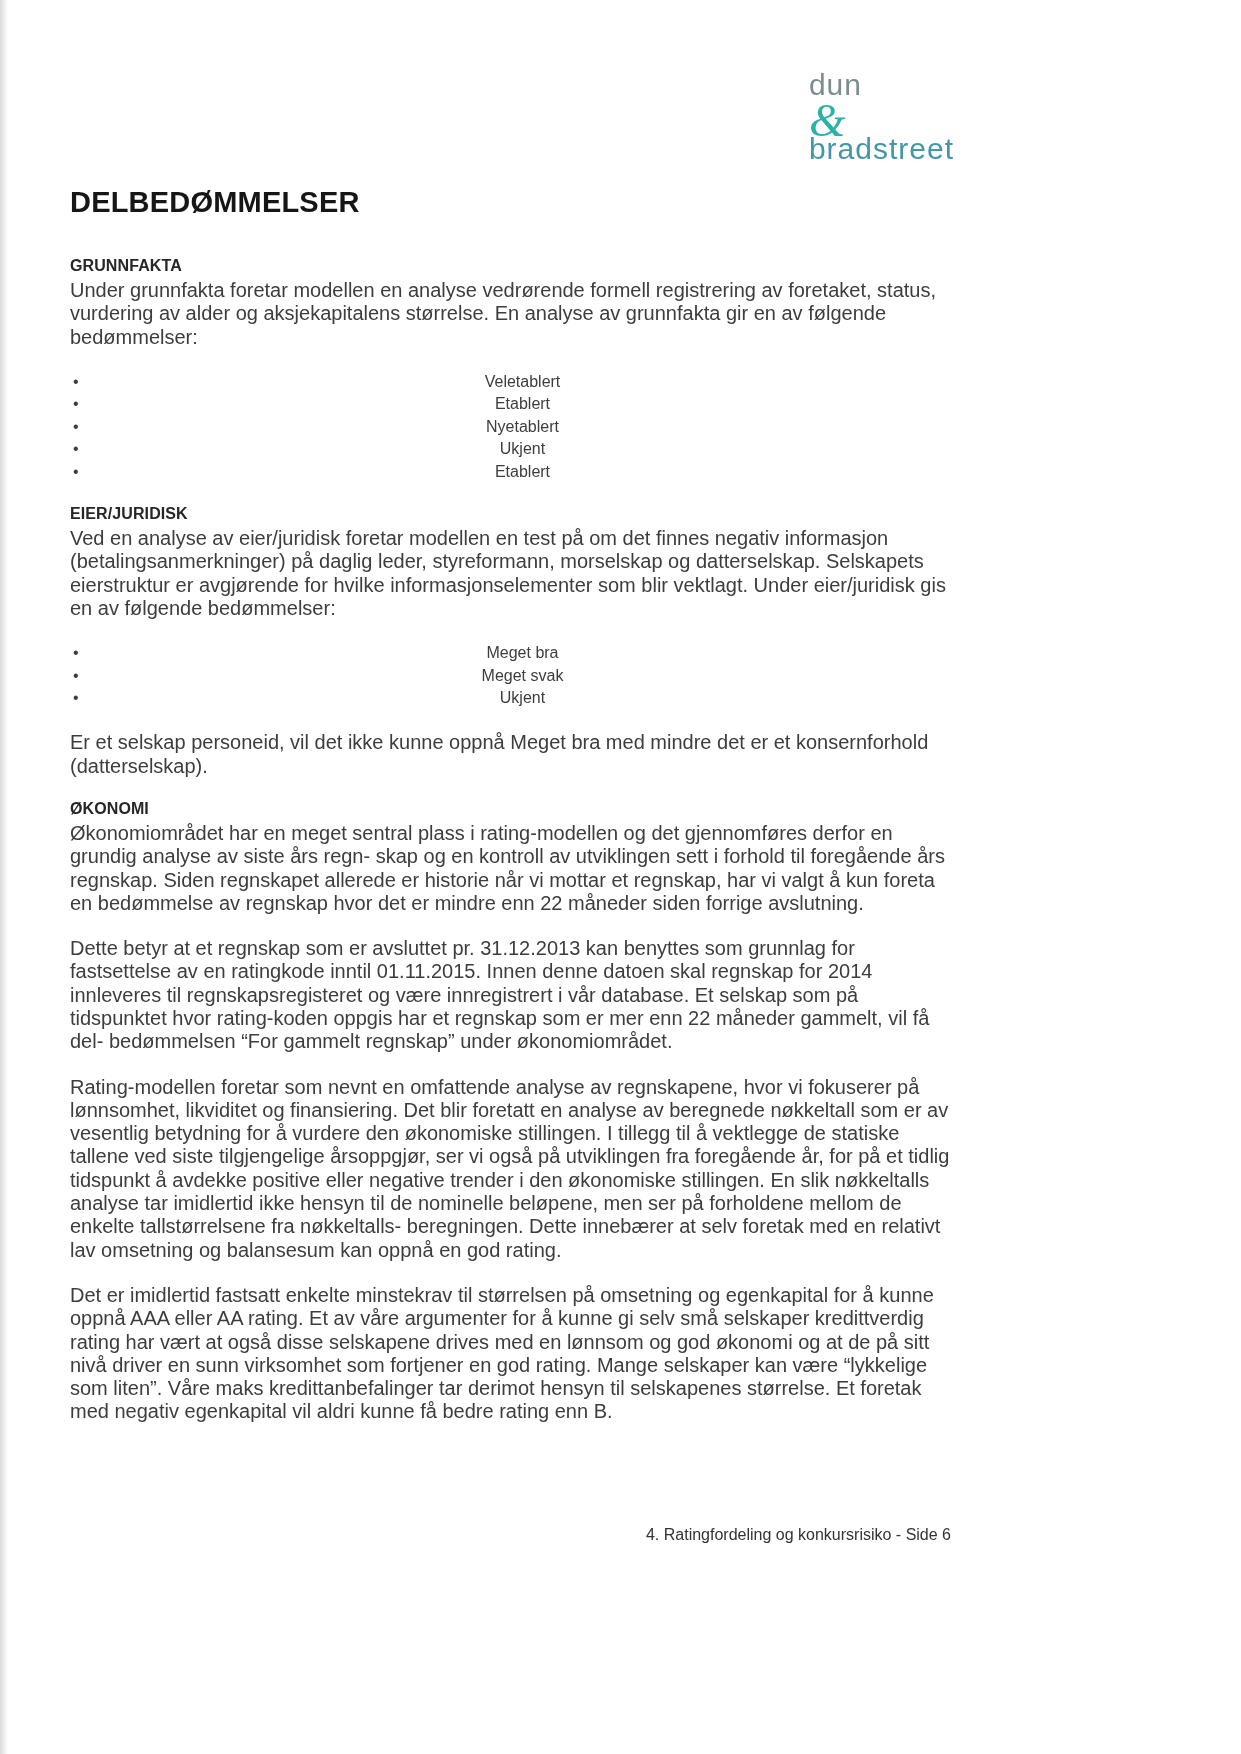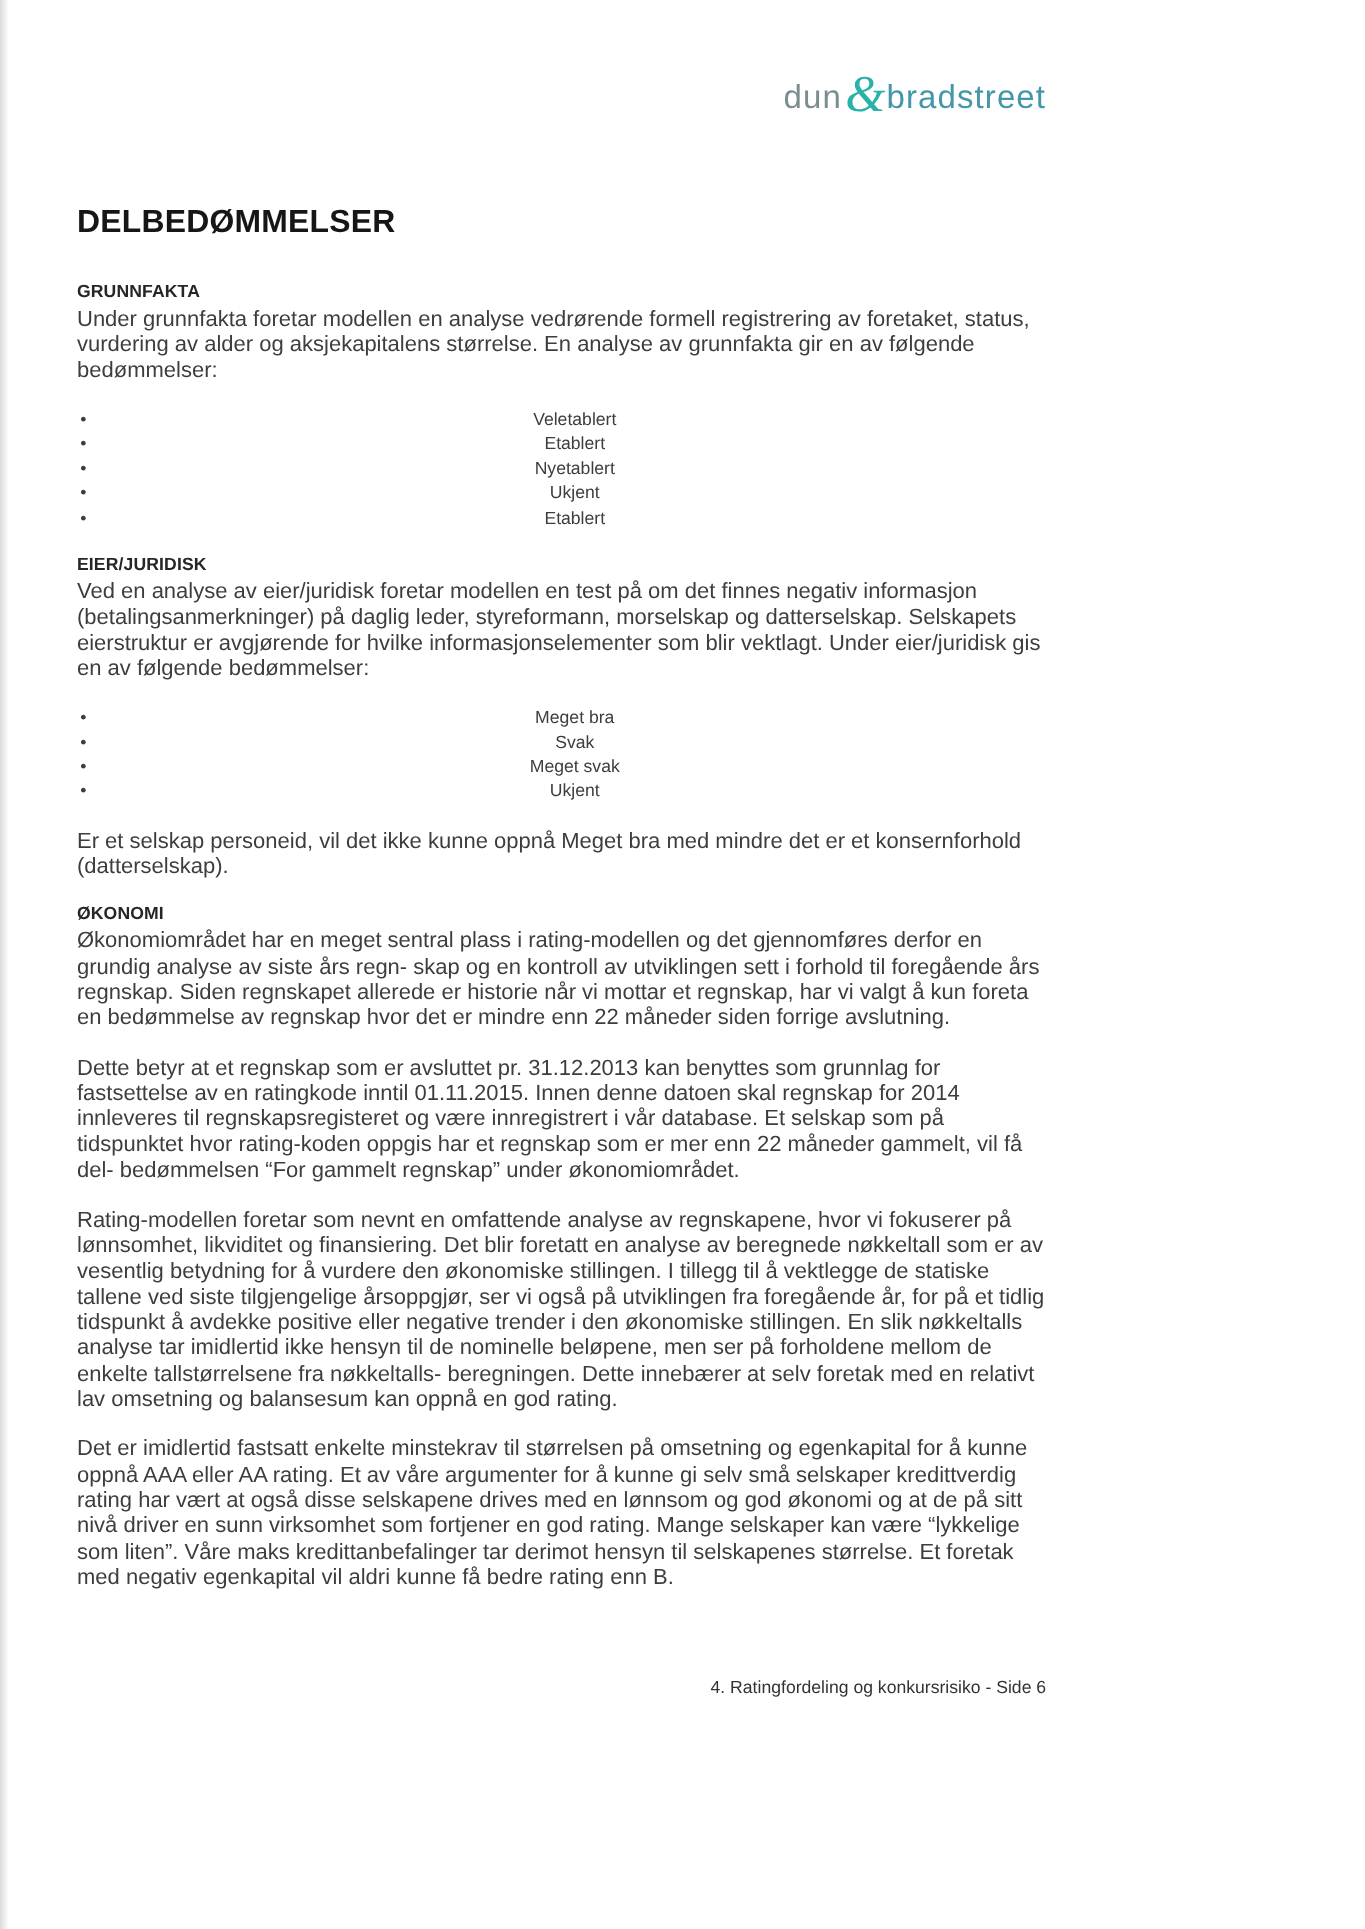--- a/index.html
+++ b/index.html
@@ -19,20 +19,21 @@
     background: linear-gradient(to right, #d9dbdb, #f4f5f5 70%, #ffffff);
   }
   
   .logo {
     position: absolute;
     top: 68px;
     right: 290px;
     display: flex;
     align-items: baseline;
     white-space: nowrap;
+    flex-direction: column;
   }
   .logo-dun {
     font-size: 30px;
     font-weight: 400;
     color: #7c8d91;
     letter-spacing: 1px;
   }
   .logo-amp {
     font-family: "Liberation Serif", serif;
     font-style: italic;
@@ -133,21 +134,20 @@
         <li>Ukjent</li>
         <li>Etablert</li>
       </ul>
     </section>
 
     <section class="sec">
       <h2 class="sec-heading">EIER/JURIDISK</h2>
       <p>Ved en analyse av eier/juridisk foretar modellen en test på om det finnes negativ informasjon (betalingsanmerkninger) på daglig leder, styreformann, morselskap og datterselskap. Selskapets eierstruktur er avgjørende for hvilke informasjonselementer som blir vektlagt. Under eier/juridisk gis en av følgende bedømmelser:</p>
       <ul class="bullets">
         <li>Meget bra</li>
-        <li>Svak</li>
         <li>Meget svak</li>
         <li>Ukjent</li>
       </ul>
       <p>Er et selskap personeid, vil det ikke kunne oppnå Meget bra med mindre det er et konsernforhold (datterselskap).</p>
     </section>
 
     <section class="sec">
       <h2 class="sec-heading">ØKONOMI</h2>
       <p>Økonomiområdet har en meget sentral plass i rating-modellen og det gjennomføres derfor en grundig analyse av siste års regn- skap og en kontroll av utviklingen sett i forhold til foregående års regnskap. Siden regnskapet allerede er historie når vi mottar et regnskap, har vi valgt å kun foreta en bedømmelse av regnskap hvor det er mindre enn 22 måneder siden forrige avslutning.</p>
       <p>Dette betyr at et regnskap som er avsluttet pr. 31.12.2013 kan benyttes som grunnlag for fastsettelse av en ratingkode inntil 01.11.2015. Innen denne datoen skal regnskap for 2014 innleveres til regnskapsregisteret og være innregistrert i vår database. Et selskap som på tidspunktet hvor rating-koden oppgis har et regnskap som er mer enn 22 måneder gammelt, vil få del- bedømmelsen “For gammelt regnskap” under økonomiområdet.</p>

